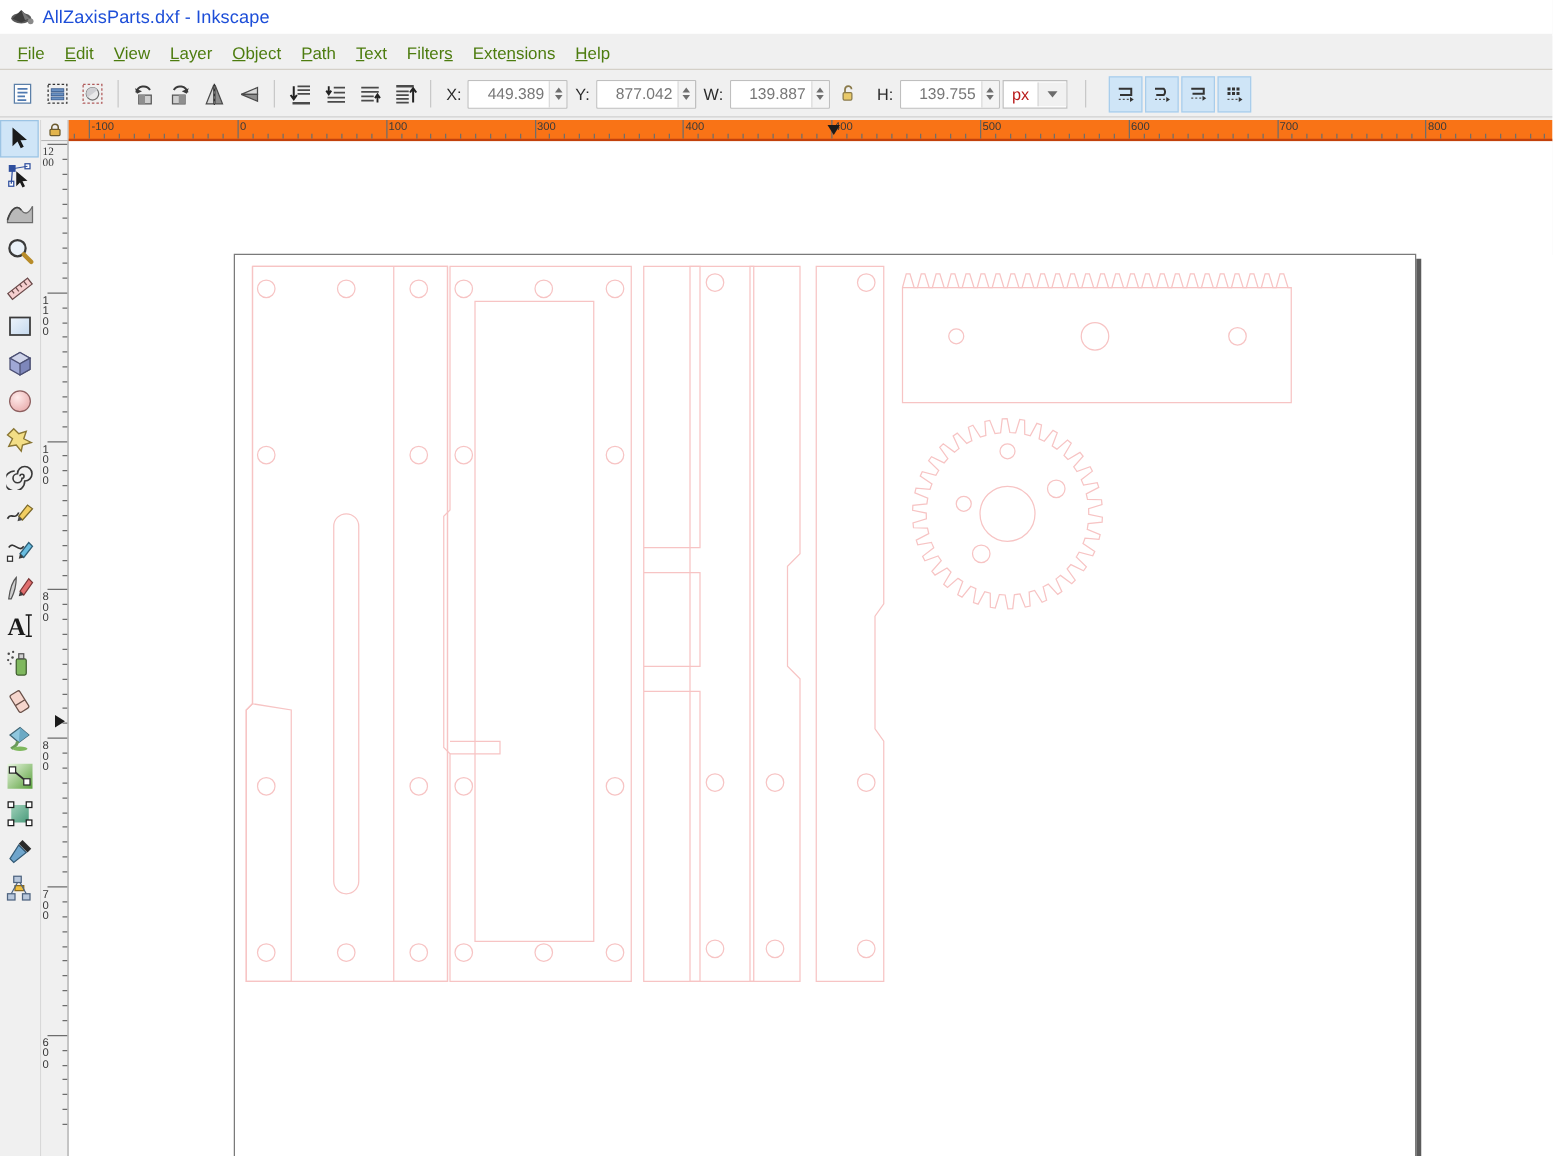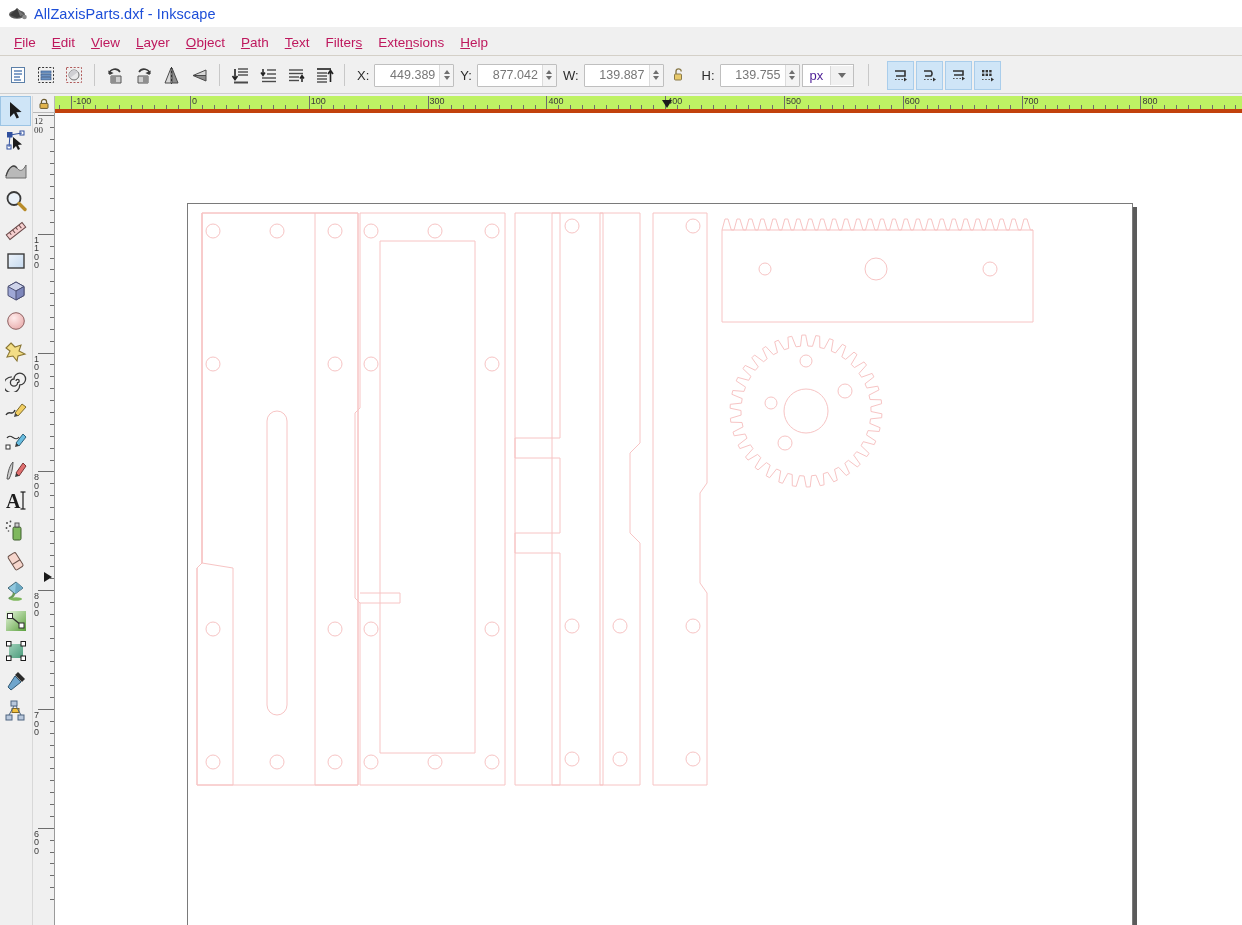--- a/index.html
+++ b/index.html
@@ -33,21 +33,21 @@
   .menubar {
     position: absolute; top: 29px; left: 0;
     width: 1242px; height: 27px;
     background: #f0f0f0;
     display: flex; align-items: center;
     padding-left: 6px;
     box-sizing: border-box;
     border-bottom: 1px solid #d4d0c8;
   }
   .menu-item {
-    font-size: 13.5px; color: #be185d;
+    font-size: 13.5px; color: #4d7c0f;
     padding: 3px 8px 3px 8px;
     cursor: default; white-space: nowrap;
   }
   .menu-item u { text-decoration: underline; }
 
   
   .cmdbar {
     position: absolute; top: 57px; left: 0;
     width: 1242px; height: 37px;
     background: #f0f0f0;
@@ -93,21 +93,21 @@
     border-left: 3.5px solid transparent;
     border-right: 3.5px solid transparent;
   }
   .spin-up { border-bottom: 4px solid #6f6f6f; margin-bottom: 2px; }
   .spin-dn { border-top: 4px solid #6f6f6f; }
   .unit-box {
     display: flex; align-items: center;
     border: 1px solid #bfbfbf; background: #fff;
     height: 21px; margin-left: 2px;
   }
-  .unit-val { font-size: 13px; padding: 0 7px; color: #4c1d95; }
+  .unit-val { font-size: 13px; padding: 0 7px; color: #b91c1c; }
   .unit-arrow {
     width: 22px; height: 19px; background: #f1f1f1;
     border-left: 1px solid #d8d8d8;
     display: flex; align-items: center; justify-content: center;
   }
   .caret {
     width: 0; height: 0;
     border-left: 4px solid transparent;
     border-right: 4px solid transparent;
     border-top: 5px solid #6b6b6b;
@@ -147,22 +147,22 @@
     width: 22px; height: 17px;
     background: #f0f0f0;
     border-right: 1px solid #b8b8b8;
     border-bottom: 1px solid #b8b8b8;
     box-sizing: border-box;
     display: flex; align-items: center; justify-content: center;
   }
   .hruler {
     position: absolute; top: 96px; left: 55px;
     width: 1187px; height: 17px;
-    background: #bef264;
-    border-bottom: 4px solid #c2410c;
+    background: #f97316;
+    border-bottom: 2px solid #c2410c;
     box-sizing: border-box;
     overflow: hidden;
   }
   .vruler {
     position: absolute; top: 113px; left: 33px;
     width: 22px; height: 812px;
     background: #f0f0f0;
     border-right: 1px solid #9a9a9a;
     box-sizing: border-box;
     overflow: hidden;

